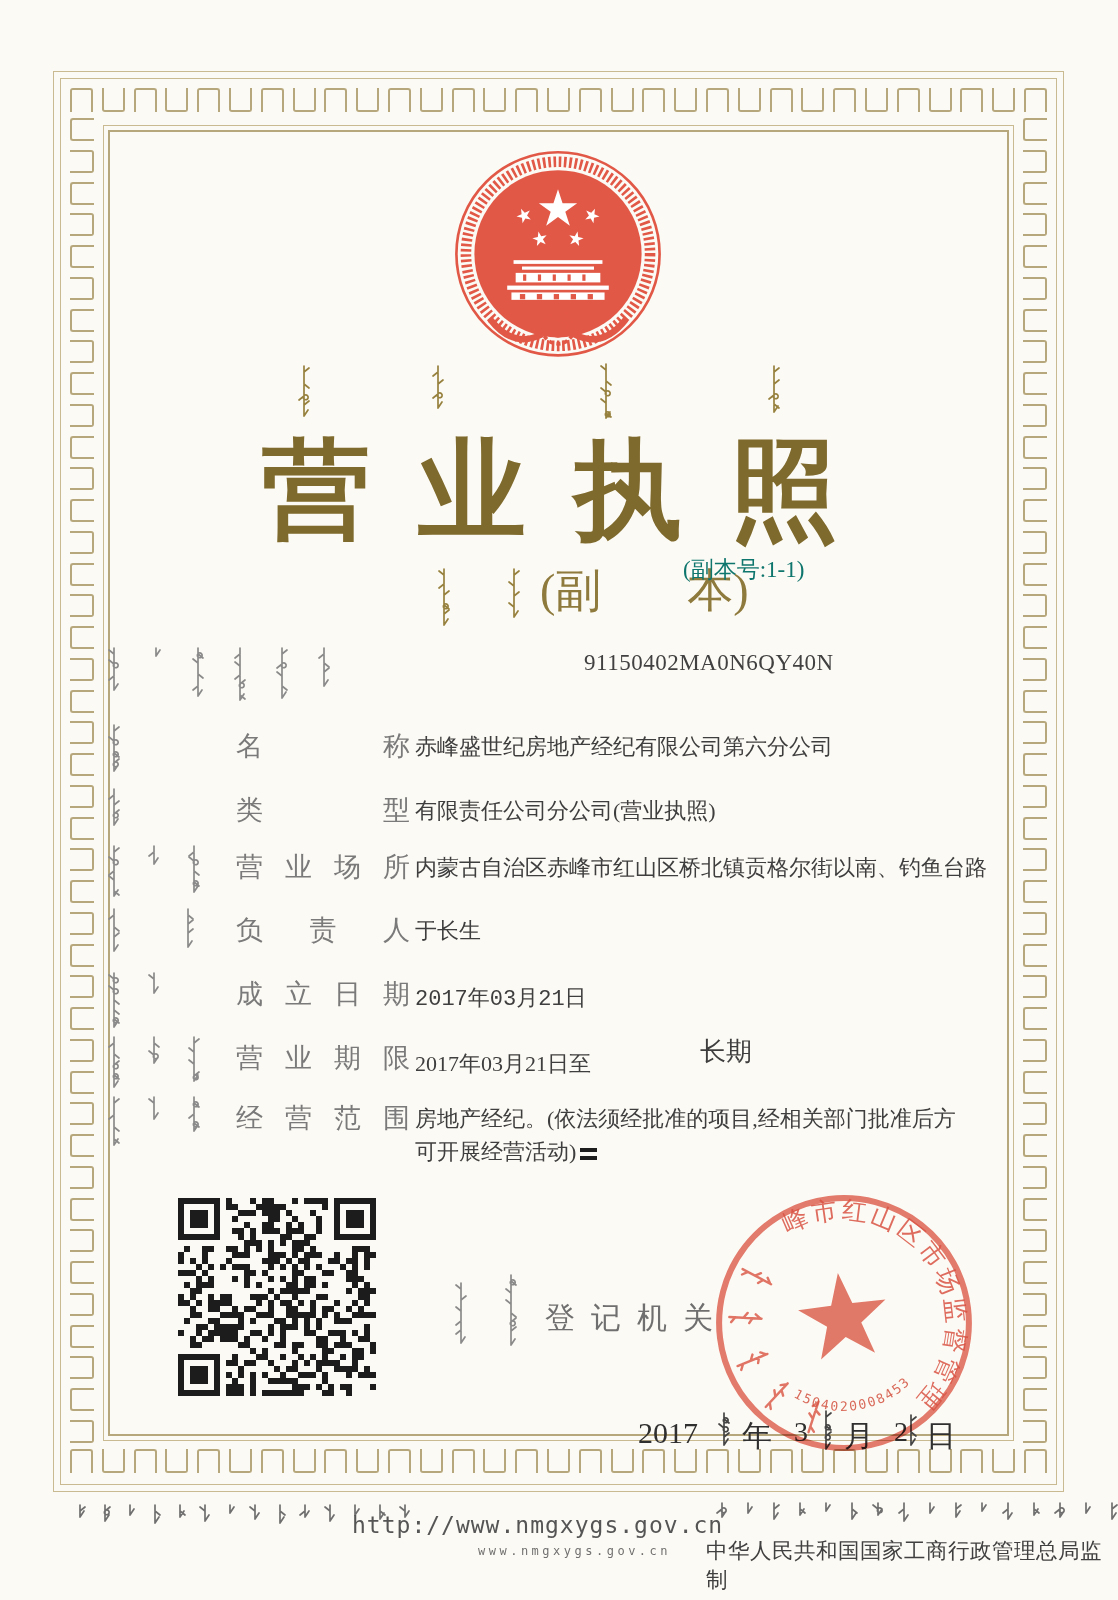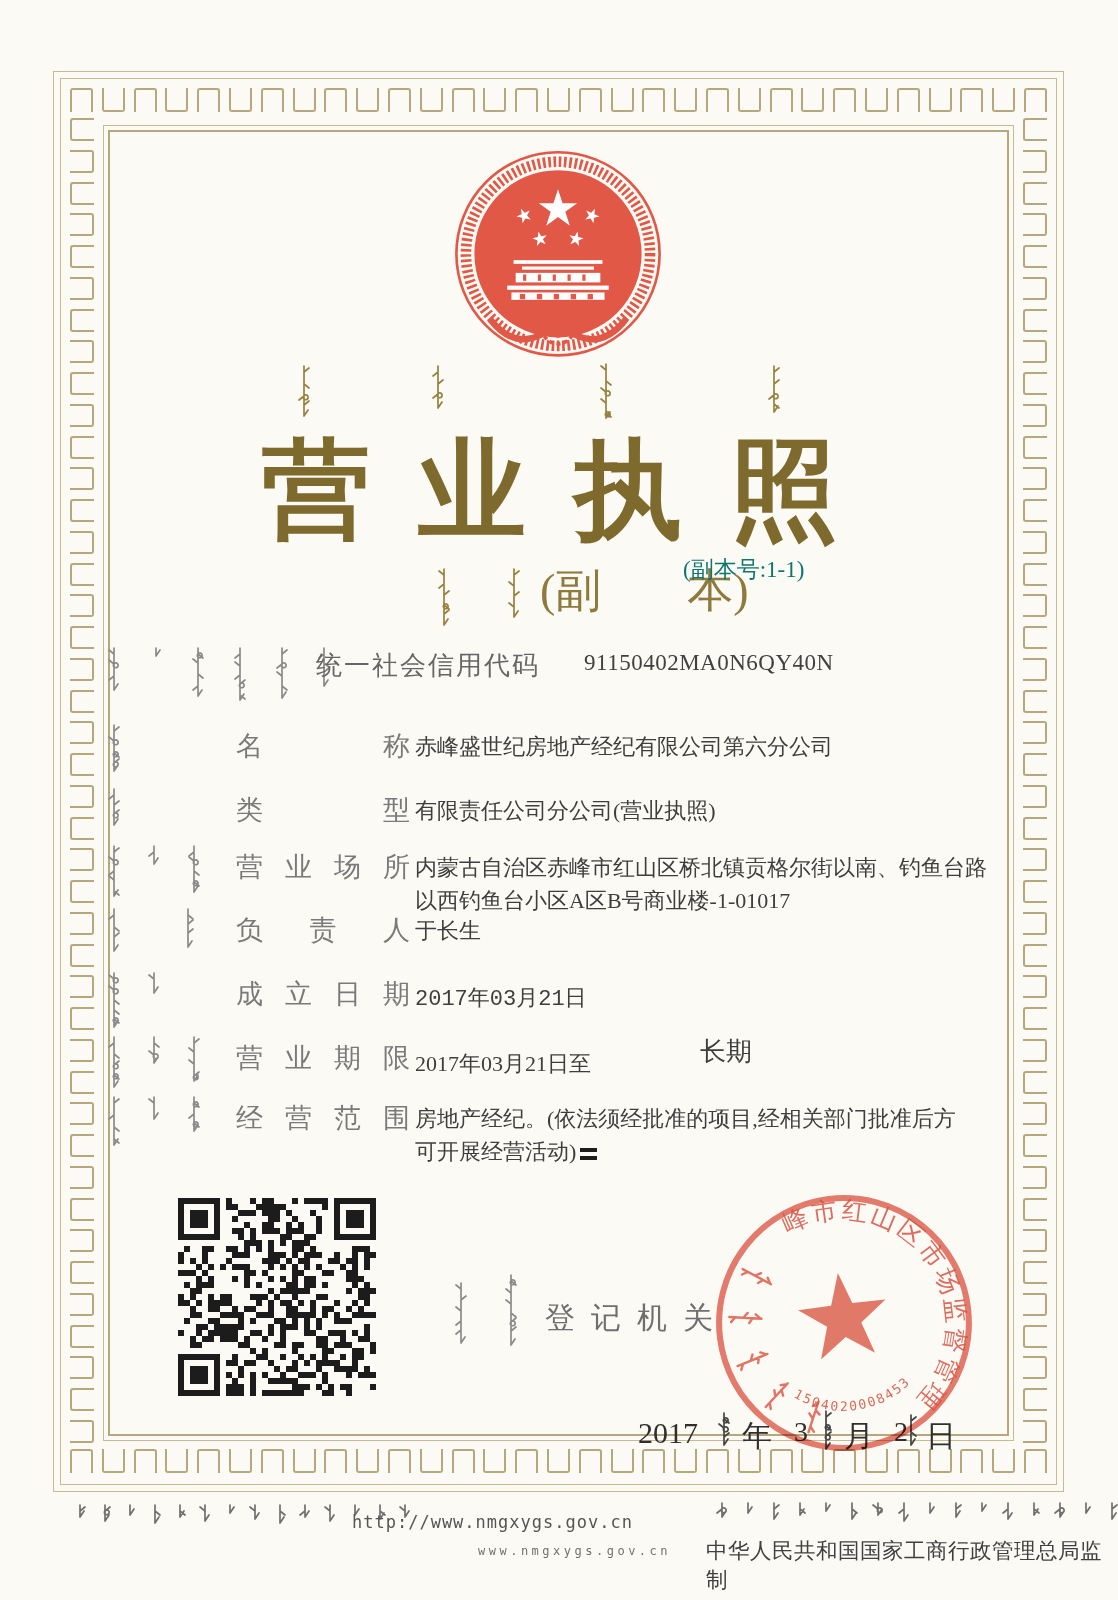--- a/index.html
+++ b/index.html
@@ -65,21 +65,21 @@
   #qr{ position:absolute; left:178px; top:1198px; }
   .reg-label{ position:absolute; left:545px; top:1298px; width:168px; display:flex;
               justify-content:space-between; font-size:30px; color:#6f6f6f; }
   .date-line{ position:absolute; top:1388px; left:0; width:1118px; color:#2f2f2f; }
   .date-line span{ position:absolute; font-size:30px;margin-top:28px; }
   .seal-wrap{ position:absolute; left:703px; top:1182px; width:282px; height:282px;
               transform:rotate(-7deg); mix-blend-mode:multiply; }
 
   
   .f-url{ position:absolute; left:352px; top:1512px; font-family:"DejaVu Sans Mono",monospace;
-          font-size:17px; letter-spacing:1px; color:#555; }
+          font-size:23px; letter-spacing:1px; color:#555; }
   .f-name-l{ position:absolute; left:62px; top:1536px; font-size:23px; color:#4f4f4f; }
   .f-url-s{ position:absolute; left:478px; top:1544px; font-family:"DejaVu Sans Mono",monospace;
             font-size:12px; letter-spacing:3.5px; color:#707070; }
   .f-name-r{ position:absolute; left:706px; top:1536px; font-size:21.5px; letter-spacing:.5px;
              color:#404040; }
   .f-mg-l{ position:absolute; left:72px; top:1502px; gap:9px; color:#6f6f6f; }
   .f-mg-r{ position:absolute; left:714px; top:1500px; gap:10px; color:#6f6f6f; }
 </style>
 </head>
 <body>
@@ -338,21 +338,20 @@
       <svg width="16" height="60">
         <path d="M8 3 V55 M8 9 l-5 4 M8 21 l-5 -4 M8 30 l-5 4 M8 39 l5 -4 M8 42 a2.4 2.4 0 1 1 .1 .1 M8 50 l5 4 M8 55 l4 -6" fill="none" stroke="currentColor" stroke-width="1.7" stroke-linecap="round"></path>
       </svg>
       <svg width="16" height="58">
         <path d="M8 3 V53 M8 9 l5 -4 M8 19 l-5 4 M8 22 a2.4 2.4 0 1 1 .1 .1 M8 31 l-5 -4 M8 41 l5 4 M8 53 l4 -6" fill="none" stroke="currentColor" stroke-width="1.7" stroke-linecap="round"></path>
       </svg>
       <svg width="16" height="46">
         <path d="M8 3 V41 M8 9 l-5 4 M8 18 l5 4 M8 27 l5 -4 M8 41 l4 -6" fill="none" stroke="currentColor" stroke-width="1.7" stroke-linecap="round"></path>
       </svg>
     </span>
-  <div class="credit-label">统一社会信用代码</div>
   <div class="credit-value">91150402MA0N6QY40N</div>
 
   <div class="row" style="top:722px;">
     <span class="mg">
         <svg width="16" height="54">
           <path d="M8 3 V49 M8 9 l5 -4 M8 19 l-5 -4 M8 22 a2.4 2.4 0 1 1 .1 .1 M8 31 l5 4 M8 34 a2.4 2.4 0 1 1 .1 .1 M8 41 l5 -4 M8 44 a2.4 2.4 0 1 1 .1 .1 M8 49 l4 -6" fill="none" stroke="currentColor" stroke-width="1.7" stroke-linecap="round"></path>
         </svg>
       </span>
     <span class="label spread">
         <span>名</span>
@@ -386,21 +385,21 @@
           <path d="M8 3 V49 M8 9 l-5 4 M8 18 l-5 -4 M8 21 a2.4 2.4 0 1 1 .1 .1 M8 28 l5 4 M8 39 l5 4 M8 42 a2.4 2.4 0 1 1 .1 .1 M8 49 l4 -6" fill="none" stroke="currentColor" stroke-width="1.7" stroke-linecap="round"></path>
         </svg>
       </span>
     <span class="label spread">
         <span>营</span>
         <span>业</span>
         <span>场</span>
         <span>所</span>
       </span>
     <span class="value"><span>内蒙古自治区赤峰市红山区桥北镇贡格尔街以南、钓鱼台路</span><br>
-      <span>以西钓鱼台小区A区B号商业楼-1-01017</span></span>
+      </span>
   </div>
 
   <div class="row r4" style="top:906px;">
     <span class="mg">
         <svg width="16" height="50">
           <path d="M8 3 V45 M8 9 l-5 4 M8 21 l5 4 M8 31 l5 -4 M8 45 l4 -6" fill="none" stroke="currentColor" stroke-width="1.7" stroke-linecap="round"></path>
         </svg>
         <svg width="16" height="46">
           <path d="M8 3 V41 M8 9 l5 4 M8 18 l5 -4 M8 27 l5 -4 M8 41 l4 -6" fill="none" stroke="currentColor" stroke-width="1.7" stroke-linecap="round"></path>
         </svg>

